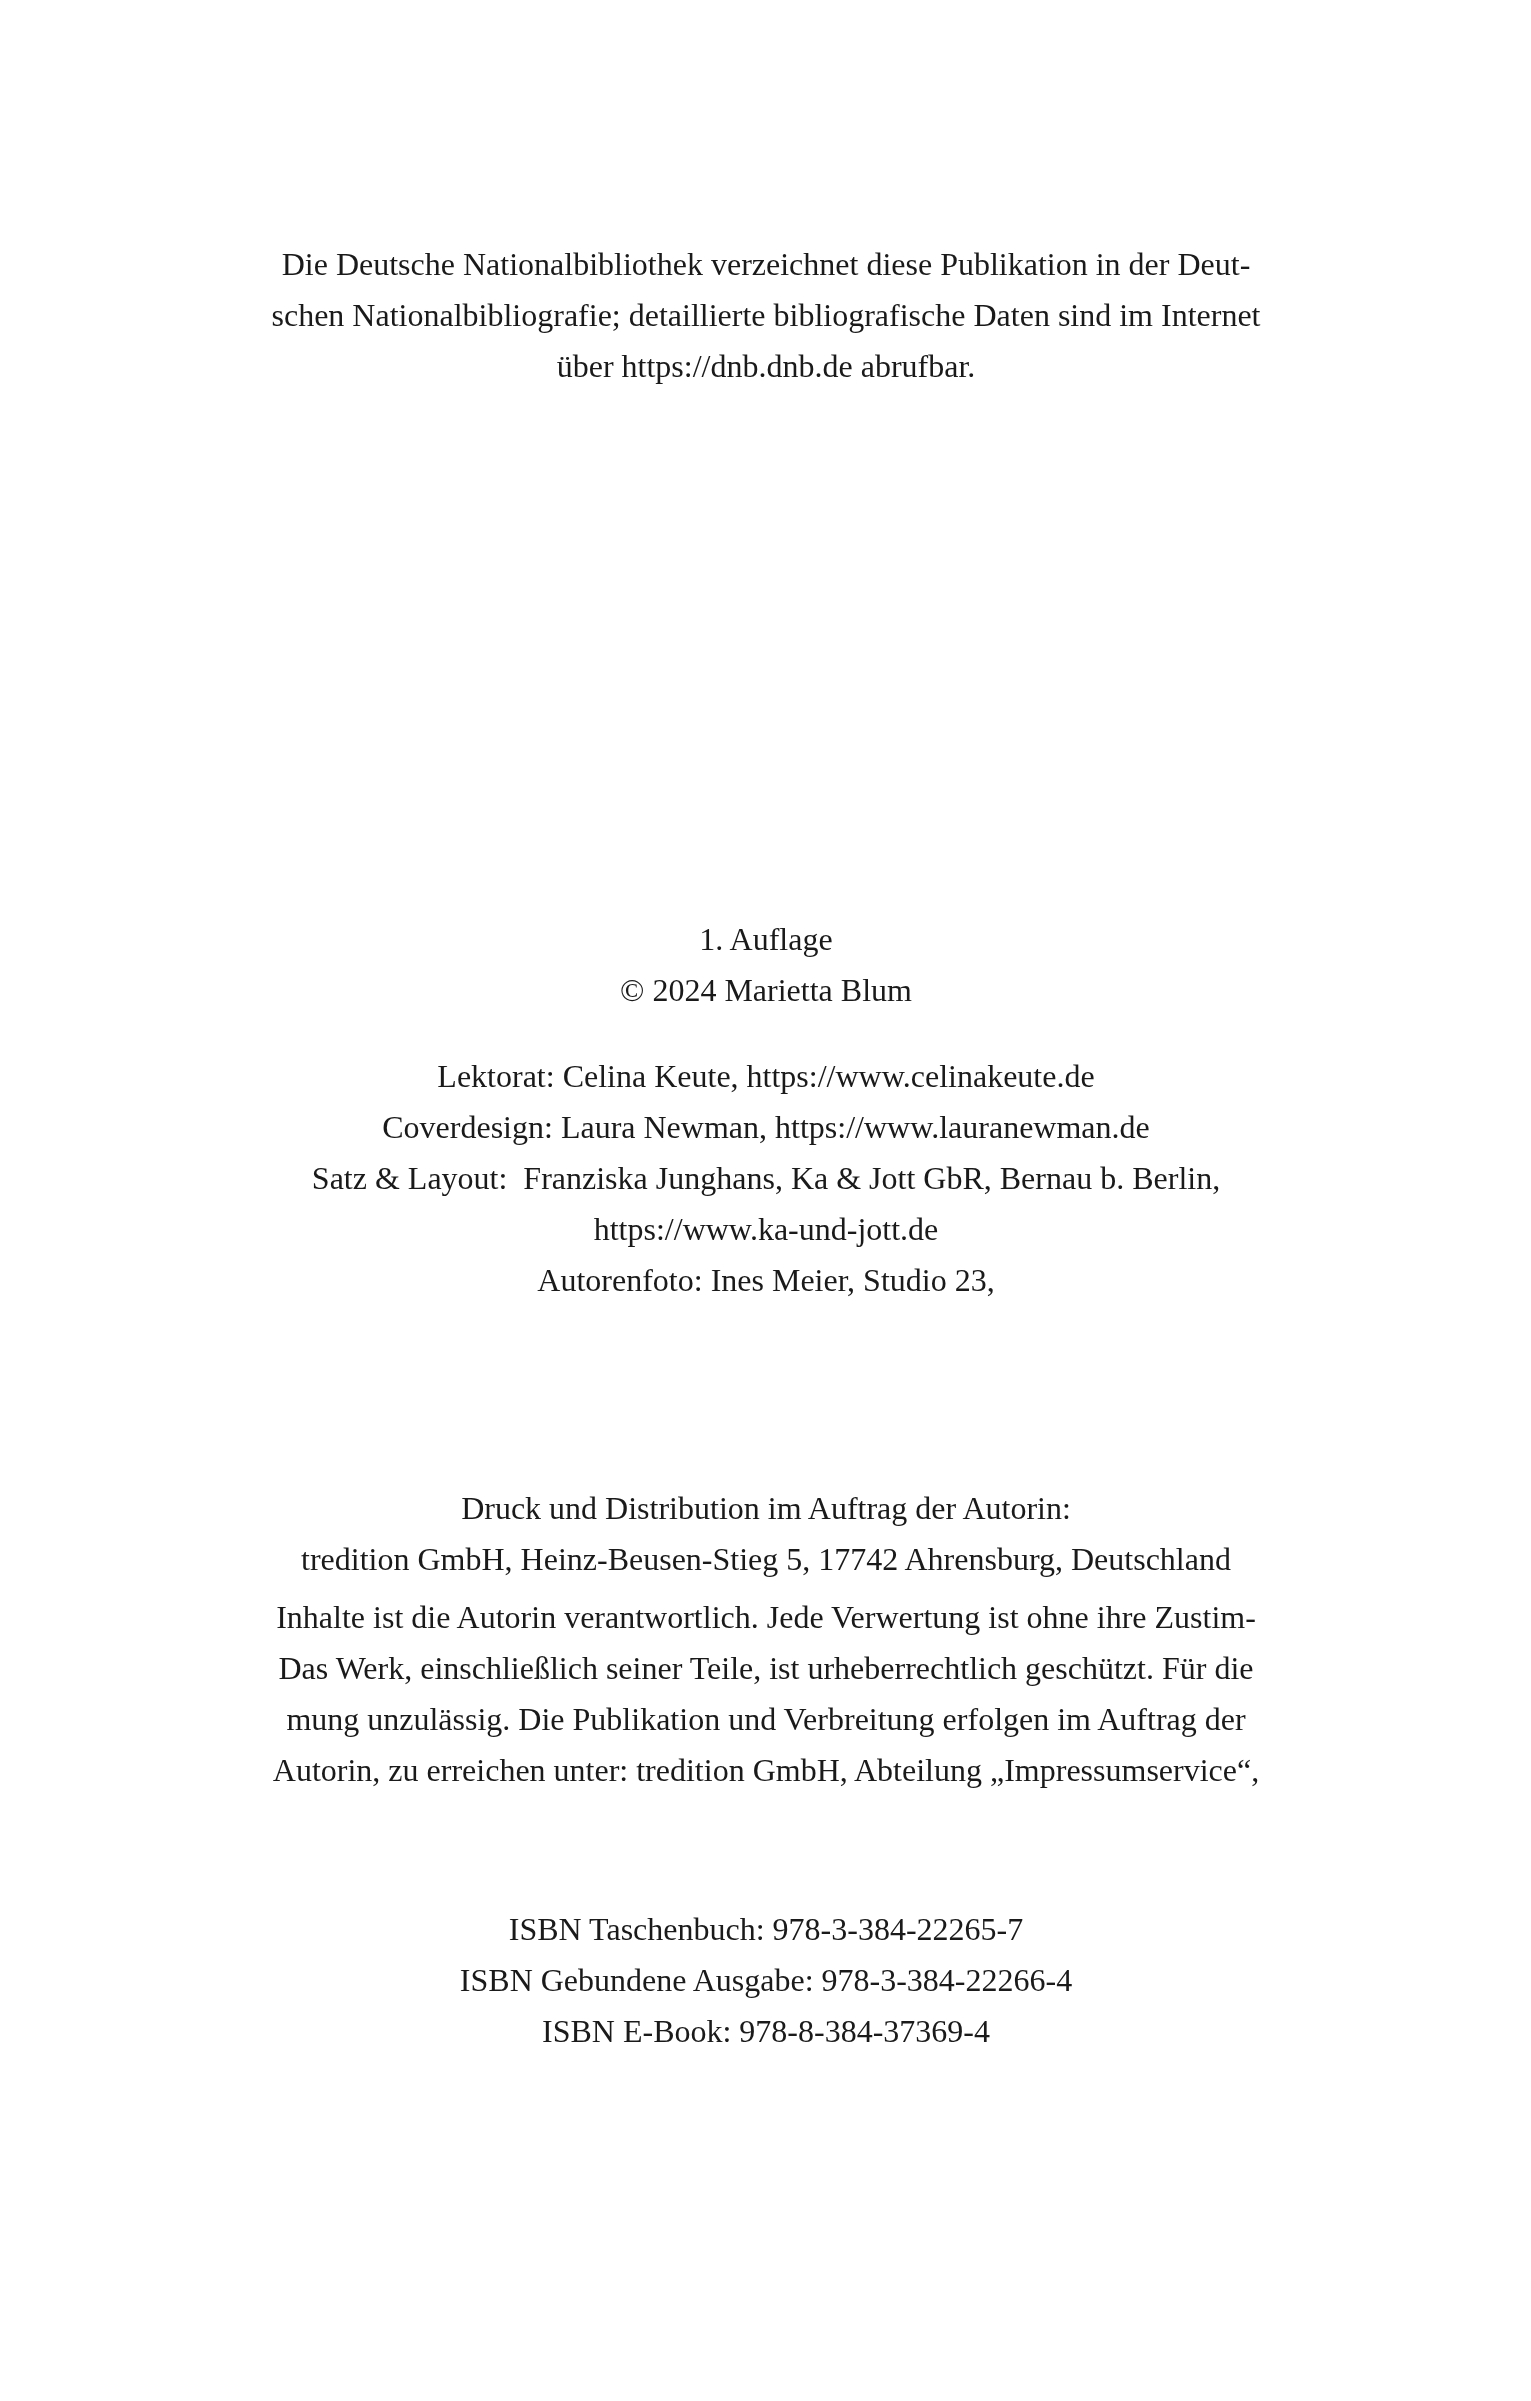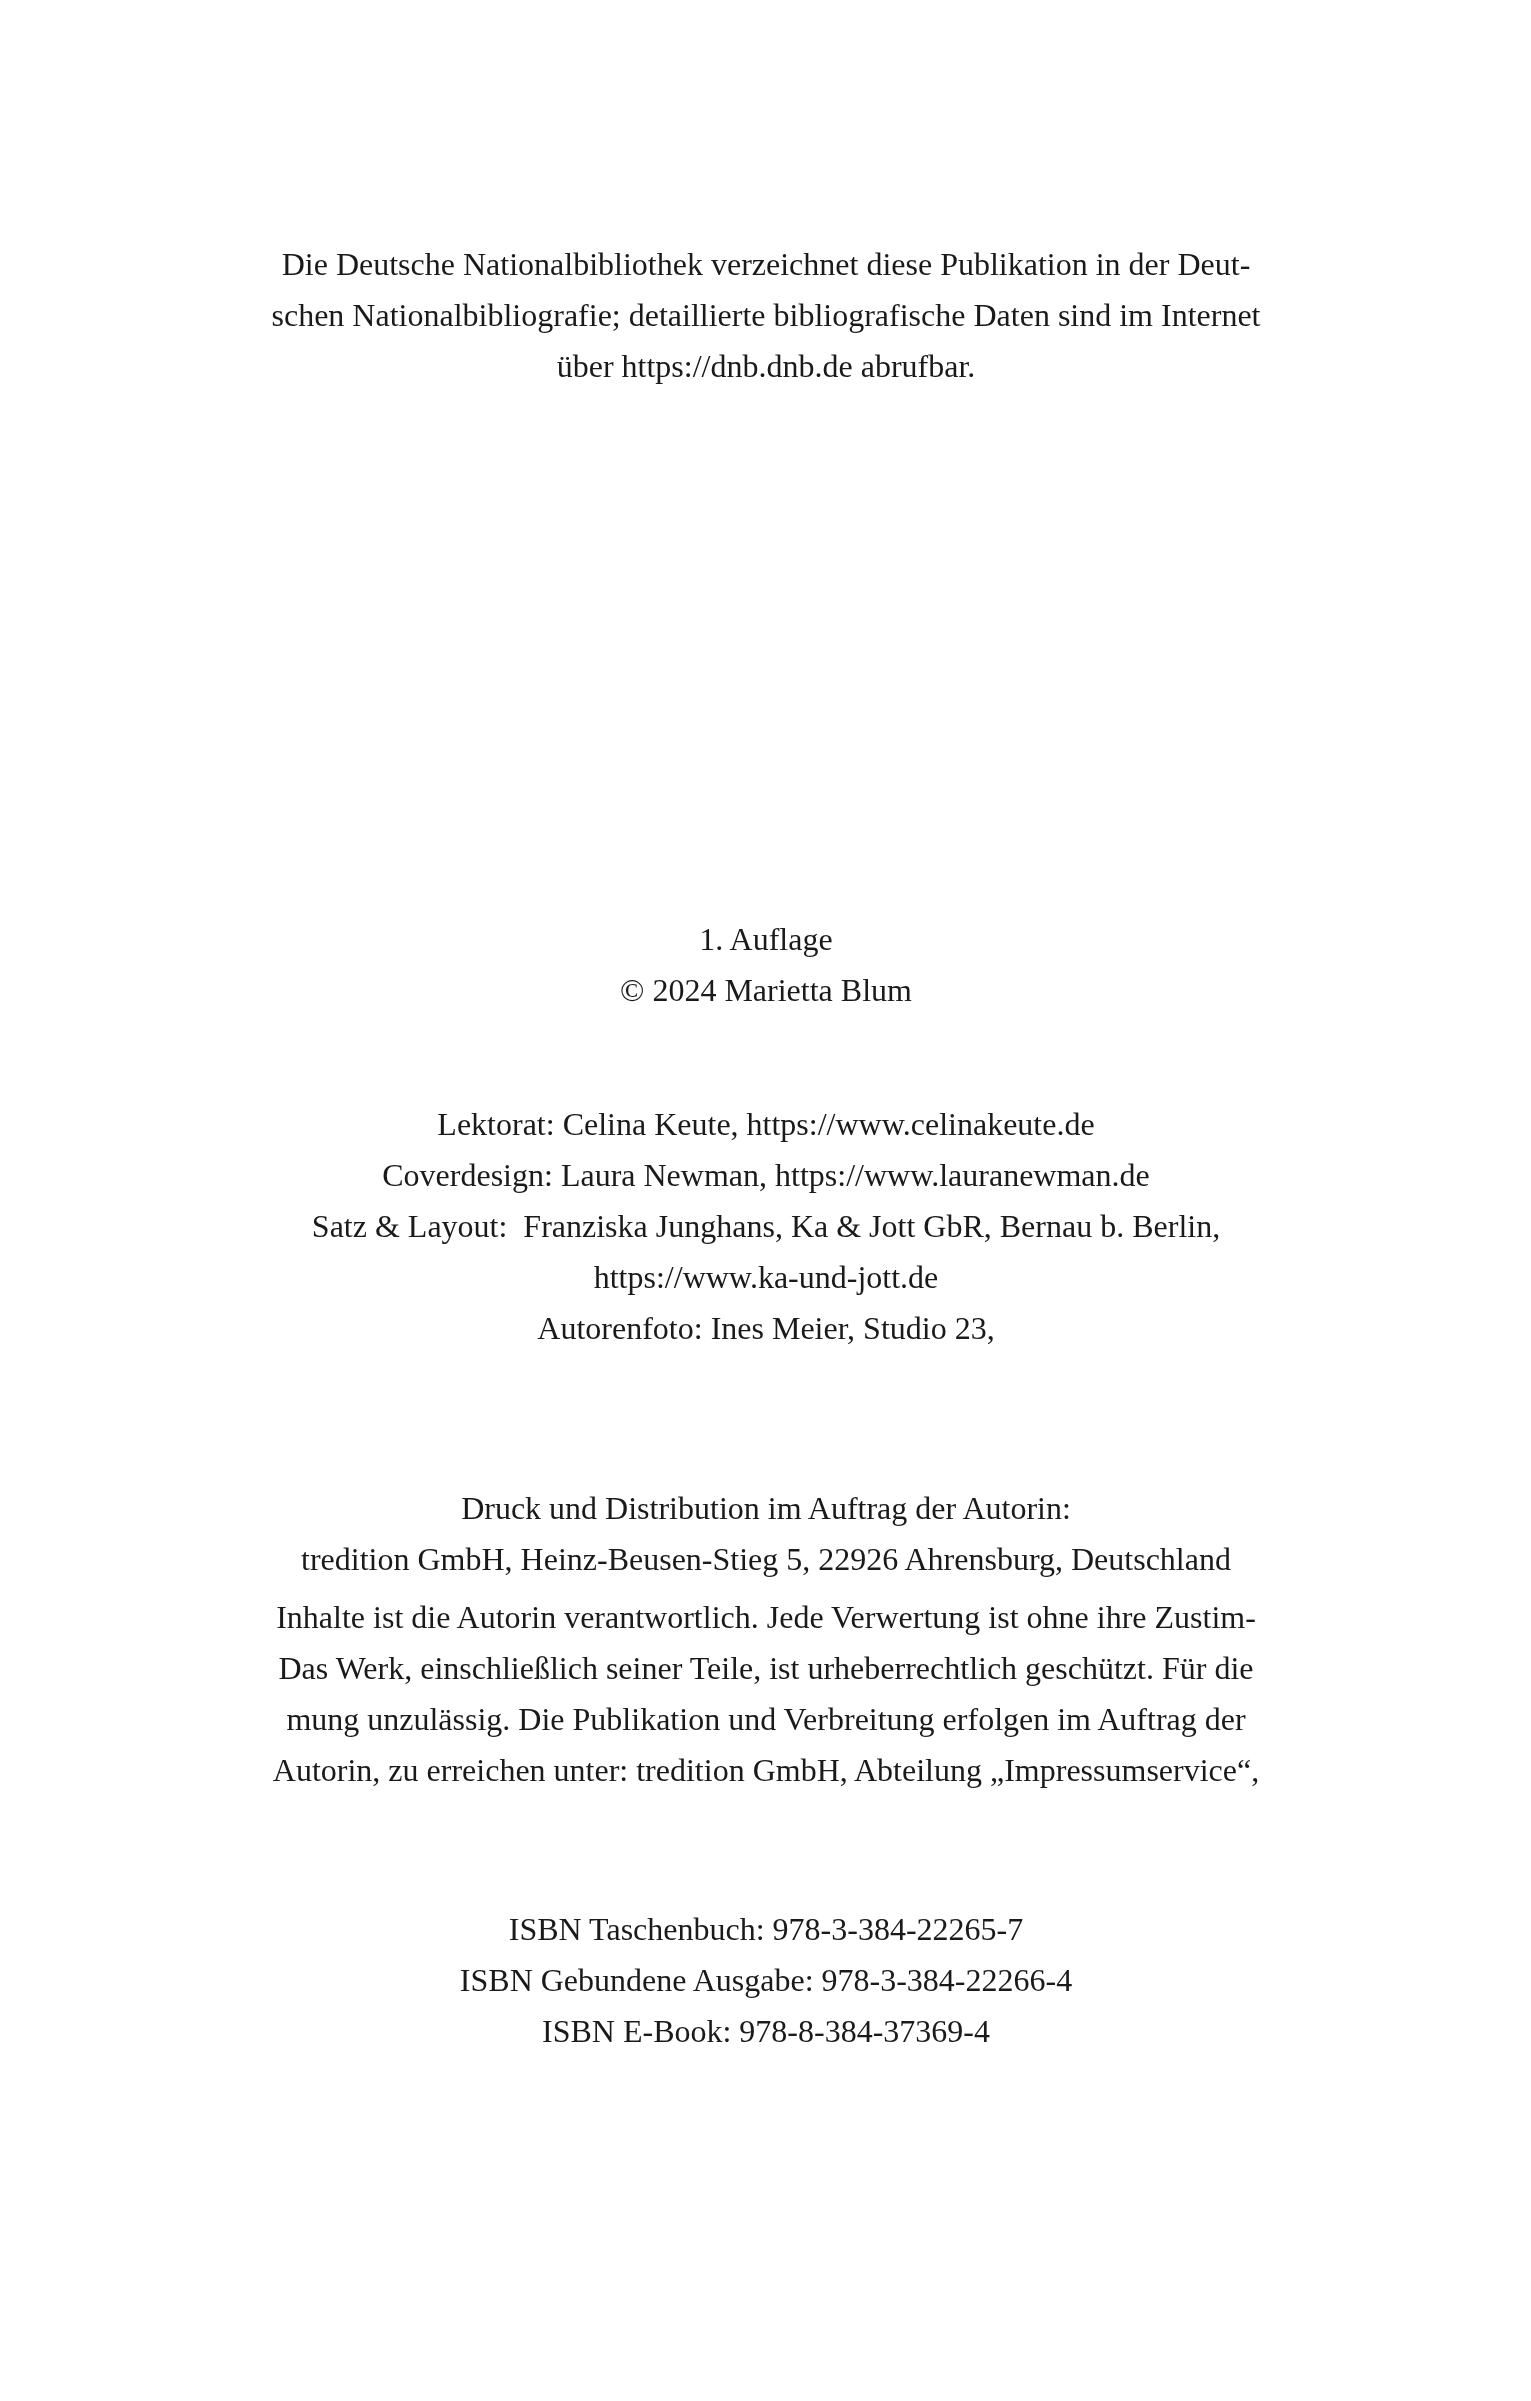--- a/index.html
+++ b/index.html
@@ -24,21 +24,21 @@
     left: 0;
     right: 0;
     text-align: center;
   }
   .line {
     margin: 0;
     white-space: pre-wrap;
   }
   .block-dnb          { top: 239px; }
   .block-edition      { top: 914px; }
-  .block-credits      { top: 1099px; }
+  .block-credits      { top: 1051px; }
   .block-distribution { top: 1483px; }
   .block-copyright    { top: 1592px; }
   .block-isbn         { top: 1904px; }
 </style>
 </head>
 <body>
 
 <main class="page">
 
   <section class="block block-dnb">
@@ -55,21 +55,21 @@
   <section class="block block-credits">
     <p class="line">Lektorat: Celina Keute, https://www.celinakeute.de</p>
     <p class="line">Coverdesign: Laura Newman, https://www.lauranewman.de</p>
     <p class="line">Satz &amp; Layout:  Franziska Junghans, Ka &amp; Jott GbR, Bernau b. Berlin,</p>
     <p class="line">https://www.ka-und-jott.de</p>
     <p class="line">Autorenfoto: Ines Meier, Studio 23,</p>
   </section>
 
   <section class="block block-distribution">
     <p class="line">Druck und Distribution im Auftrag der Autorin:</p>
-    <p class="line">tredition GmbH, Heinz-Beusen-Stieg 5, 22926 Ahrensburg, Deutschland</p>
+    <p class="line">tredition GmbH, Heinz-Beusen-Stieg 5, 17742 Ahrensburg, Deutschland</p>
   </section>
 
   <section class="block block-copyright">
     <p class="line">Inhalte ist die Autorin verantwortlich. Jede Verwertung ist ohne ihre Zustim-</p>
     <p class="line">Das Werk, einschließlich seiner Teile, ist urheberrechtlich geschützt. Für die</p>
     <p class="line">mung unzulässig. Die Publikation und Verbreitung erfolgen im Auftrag der</p>
     <p class="line">Autorin, zu erreichen unter: tredition GmbH, Abteilung „Impressumservice“,</p>
   </section>
 
   <section class="block block-isbn">

